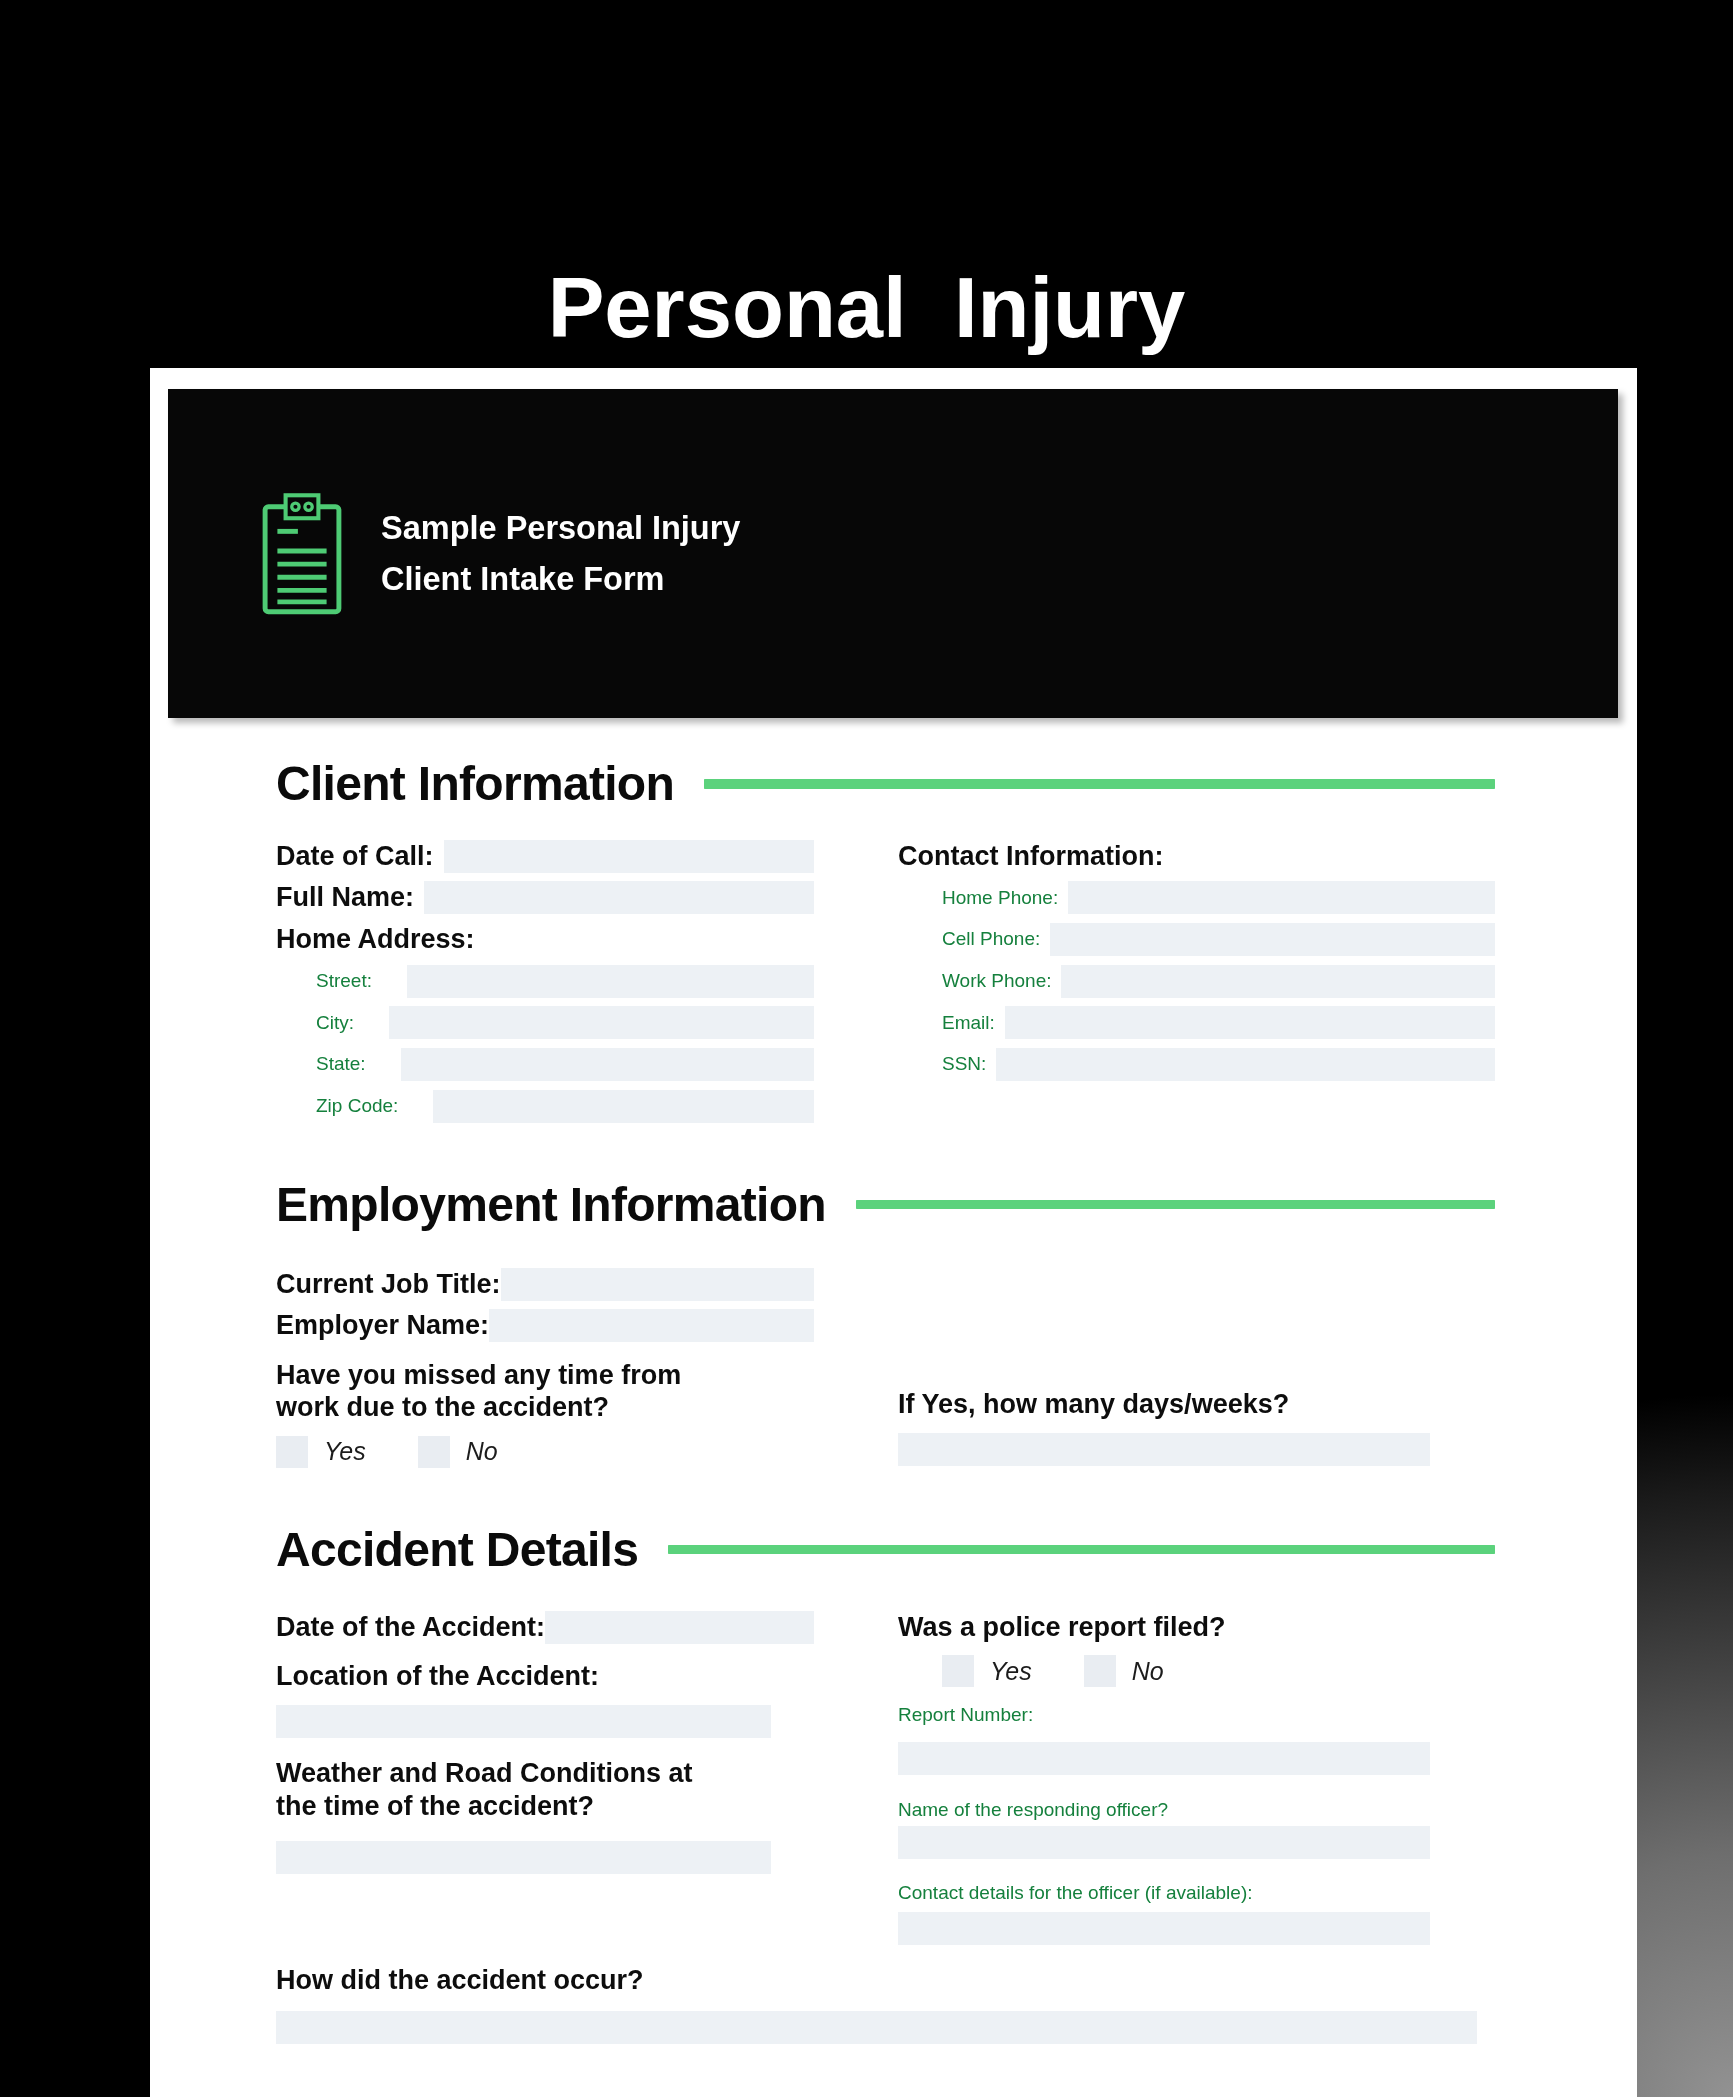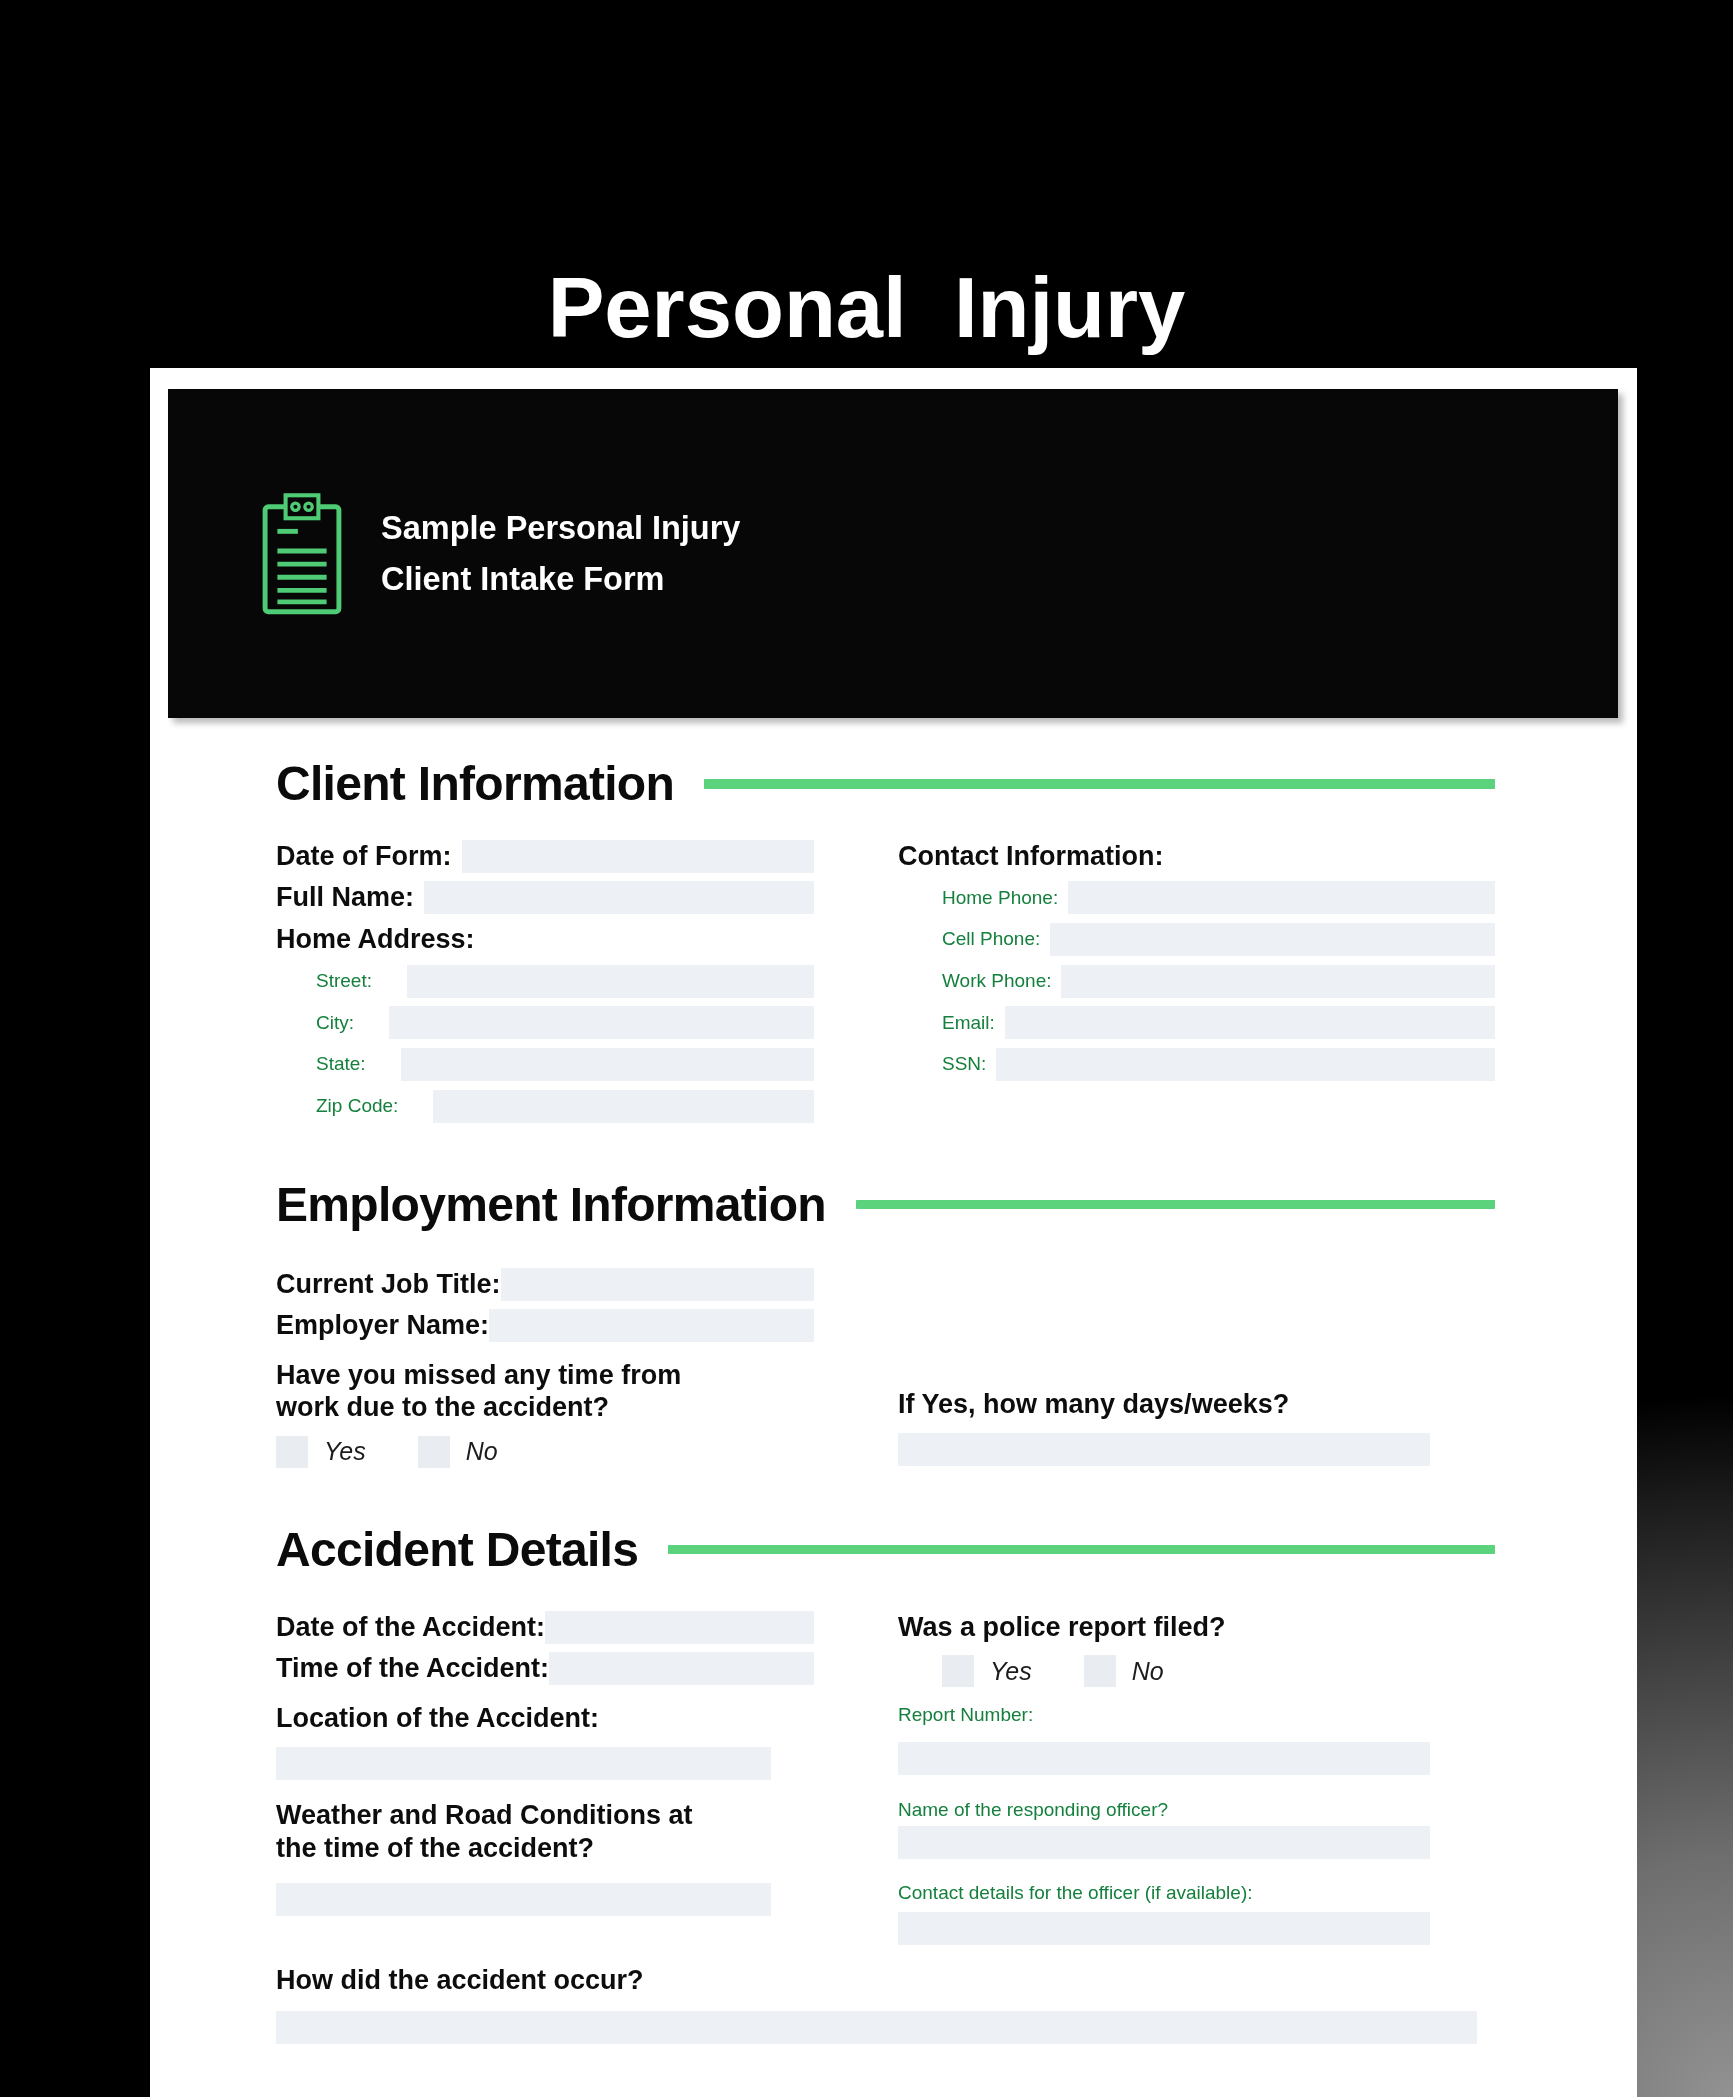--- a/index.html
+++ b/index.html
@@ -141,21 +141,21 @@
       <div class="section">
         <div class="section-head mt-sec1">
           <h2>Client Information</h2>
           <div class="rule"></div>
         </div>
 
         <div class="cols cols-client">
 
           <div>
             <div class="row">
-              <span class="lbl">Date of Form:</span>
+              <span class="lbl">Date of Call:</span>
               <input type="text" class="fld w352" style="">
             </div>
             <div class="row pitch">
               <span class="lbl">Full Name:</span>
               <input type="text" class="fld" style="">
             </div>
             <div class="row pitch">
               <span class="lbl">Home Address:</span>
             </div>
             <div class="row pitch indent-l">
@@ -241,24 +241,20 @@
         <div class="section-head mt-sec">
           <h2>Accident Details</h2>
           <div class="rule"></div>
         </div>
 
         <div class="cols cols-acc">
 
           <div>
             <div class="row">
               <span class="lbl fw354">Date of the Accident:</span>
-              <input type="text" class="fld w331" style="">
-            </div>
-            <div class="row pitch">
-              <span class="lbl fw354">Time of the Accident:</span>
               <input type="text" class="fld w331" style="">
             </div>
             <div class="q mt23">Location of the Accident:</div>
             <textarea class="fld ta685 mt17" style=""></textarea>
             <div class="q maxw620 mt27">Weather and Road Conditions at the time of the accident?</div>
             <textarea class="fld ta685 mt26" style=""></textarea>
           </div>
 
           <div>
             <div class="row">

